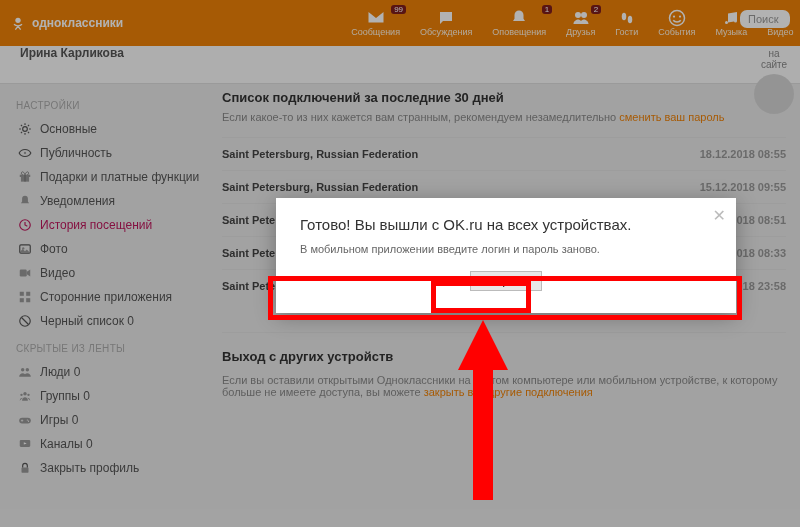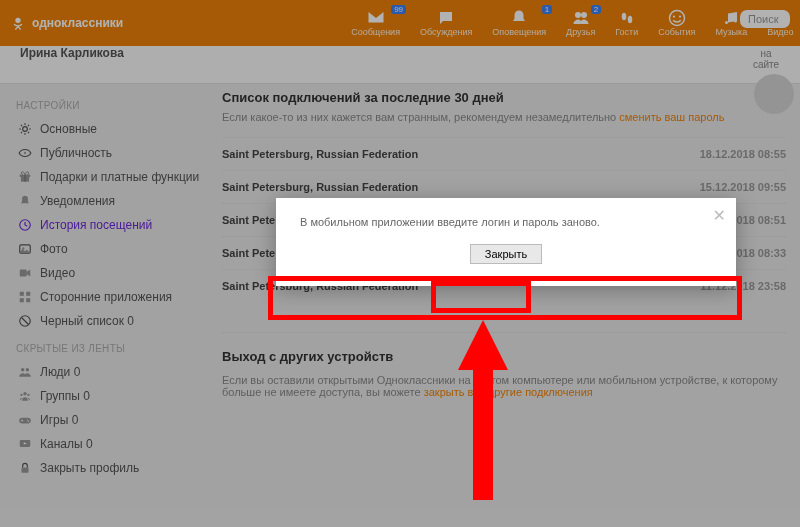--- a/index.html
+++ b/index.html
@@ -28,36 +28,36 @@
     padding: 0 10px;
     gap: 18px;
     color: #fff;
     position: relative;
   }
   .brand { display:flex; align-items:center; gap:6px; font-weight:bold; font-size:12px;}
   .brand-icon { width:16px; height:16px; }
   .nav-icons { display:flex; gap:20px; margin-left: 210px;}
   .nav-item { display:flex; flex-direction:column; align-items:center; font-size:9px; color:#fff2e0; position:relative;}
   .nav-item svg { width:18px; height:18px; fill:#fff; }
-  .badge { position:absolute; top:-4px; right:-6px; background:#3b82f6; color:#fff; border-radius:3px; font-size:8px; padding:0 3px;}
+  .badge { position:absolute; top:-4px; right:-6px; background:#7f1d1d; color:#fff; border-radius:3px; font-size:8px; padding:0 3px;}
   .search-box { position:absolute; right:10px; top:10px; background:#fff; border-radius:7px; padding:3px 8px; font-size:11px; color:#999; width:50px;}
   
   .submenu {
     height: 38px; background:#fafafa; border-bottom:1px solid #ddd;
     display:flex; align-items:flex-start; padding:0 20px; gap:20px; color:#888;
   }
   .avatar-right { width:40px; height:40px; border-radius:50%; background:#d5d5d5; position:absolute; right:6px; top:74px; z-index:2;}
-  .right-text { position:absolute; right:14px; top:48px; font-size:10px; color:#888; width:40px; text-align:center;}
+  .right-text { position:absolute; right:6px; top:48px; font-size:10px; color:#888; width:40px; text-align:center;}
   
   .page { display:flex; padding: 6px 14px; gap:18px;}
   .sidebar { width:190px; }
   .side-head { font-size:10px; color:#aaa; text-transform:uppercase; margin:10px 0 6px 2px; letter-spacing:0.3px;}
   .side-list { list-style:none; }
   .side-list li { display:flex; align-items:center; gap:8px; padding:5px 4px; color:#555; font-size:12px; cursor:pointer;}
-  .side-list li.active { color:#6d28d9; }
+  .side-list li.active { color:#be185d; }
   .side-list li svg { width:14px; height:14px; flex-shrink:0; fill:#999;}
   .side-list li.active svg { fill:#ee8208;}
   .content { flex:1; }
   .content h3 { font-size:13px; font-weight:bold; color:#333; margin-bottom:6px;}
   .content .hint { font-size:11px; color:#888; margin-bottom:14px;}
   .content .hint a { color:#ee8208; text-decoration:none;}
   .session { padding:10px 0; border-top:1px solid #e1e1e1; display:flex; justify-content:space-between; font-size:11px; color:#666;font-weight:bold;}
   .session .loc { color:#444;}
   .session .ts { color:#999;}
   .other-exit { margin-top:30px; border-top:1px solid #e1e1e1; padding-top:16px;}
@@ -321,20 +321,21 @@
         <span>Если вы оставили открытыми Одноклассники на другом компьютере или мобильном устройстве, к которому больше не имеете доступа, вы можете </span><a href="#">закрыть все другие подключения</a>
       </p>
     </div>
   </div>
 </div>
 
 <div class="dim-overlay"></div>
 
 <div class="modal">
   <div class="modal-close">✕</div>
+  <h2>Готово! Вы вышли с OK.ru на всех устройствах.</h2>
   <p>В мобильном приложении введите логин и пароль заново.</p>
   <div class="btn-wrap">
     <button>Закрыть</button>
   </div>
 </div>
 
 <div class="red-box outer"></div>
 <div class="red-box inner"></div>
 <svg class="red-arrow" width="50" height="180">
   <polygon points="25,0 50,50 35,50 35,180 15,180 15,50 0,50" fill="#ff0000"></polygon>

